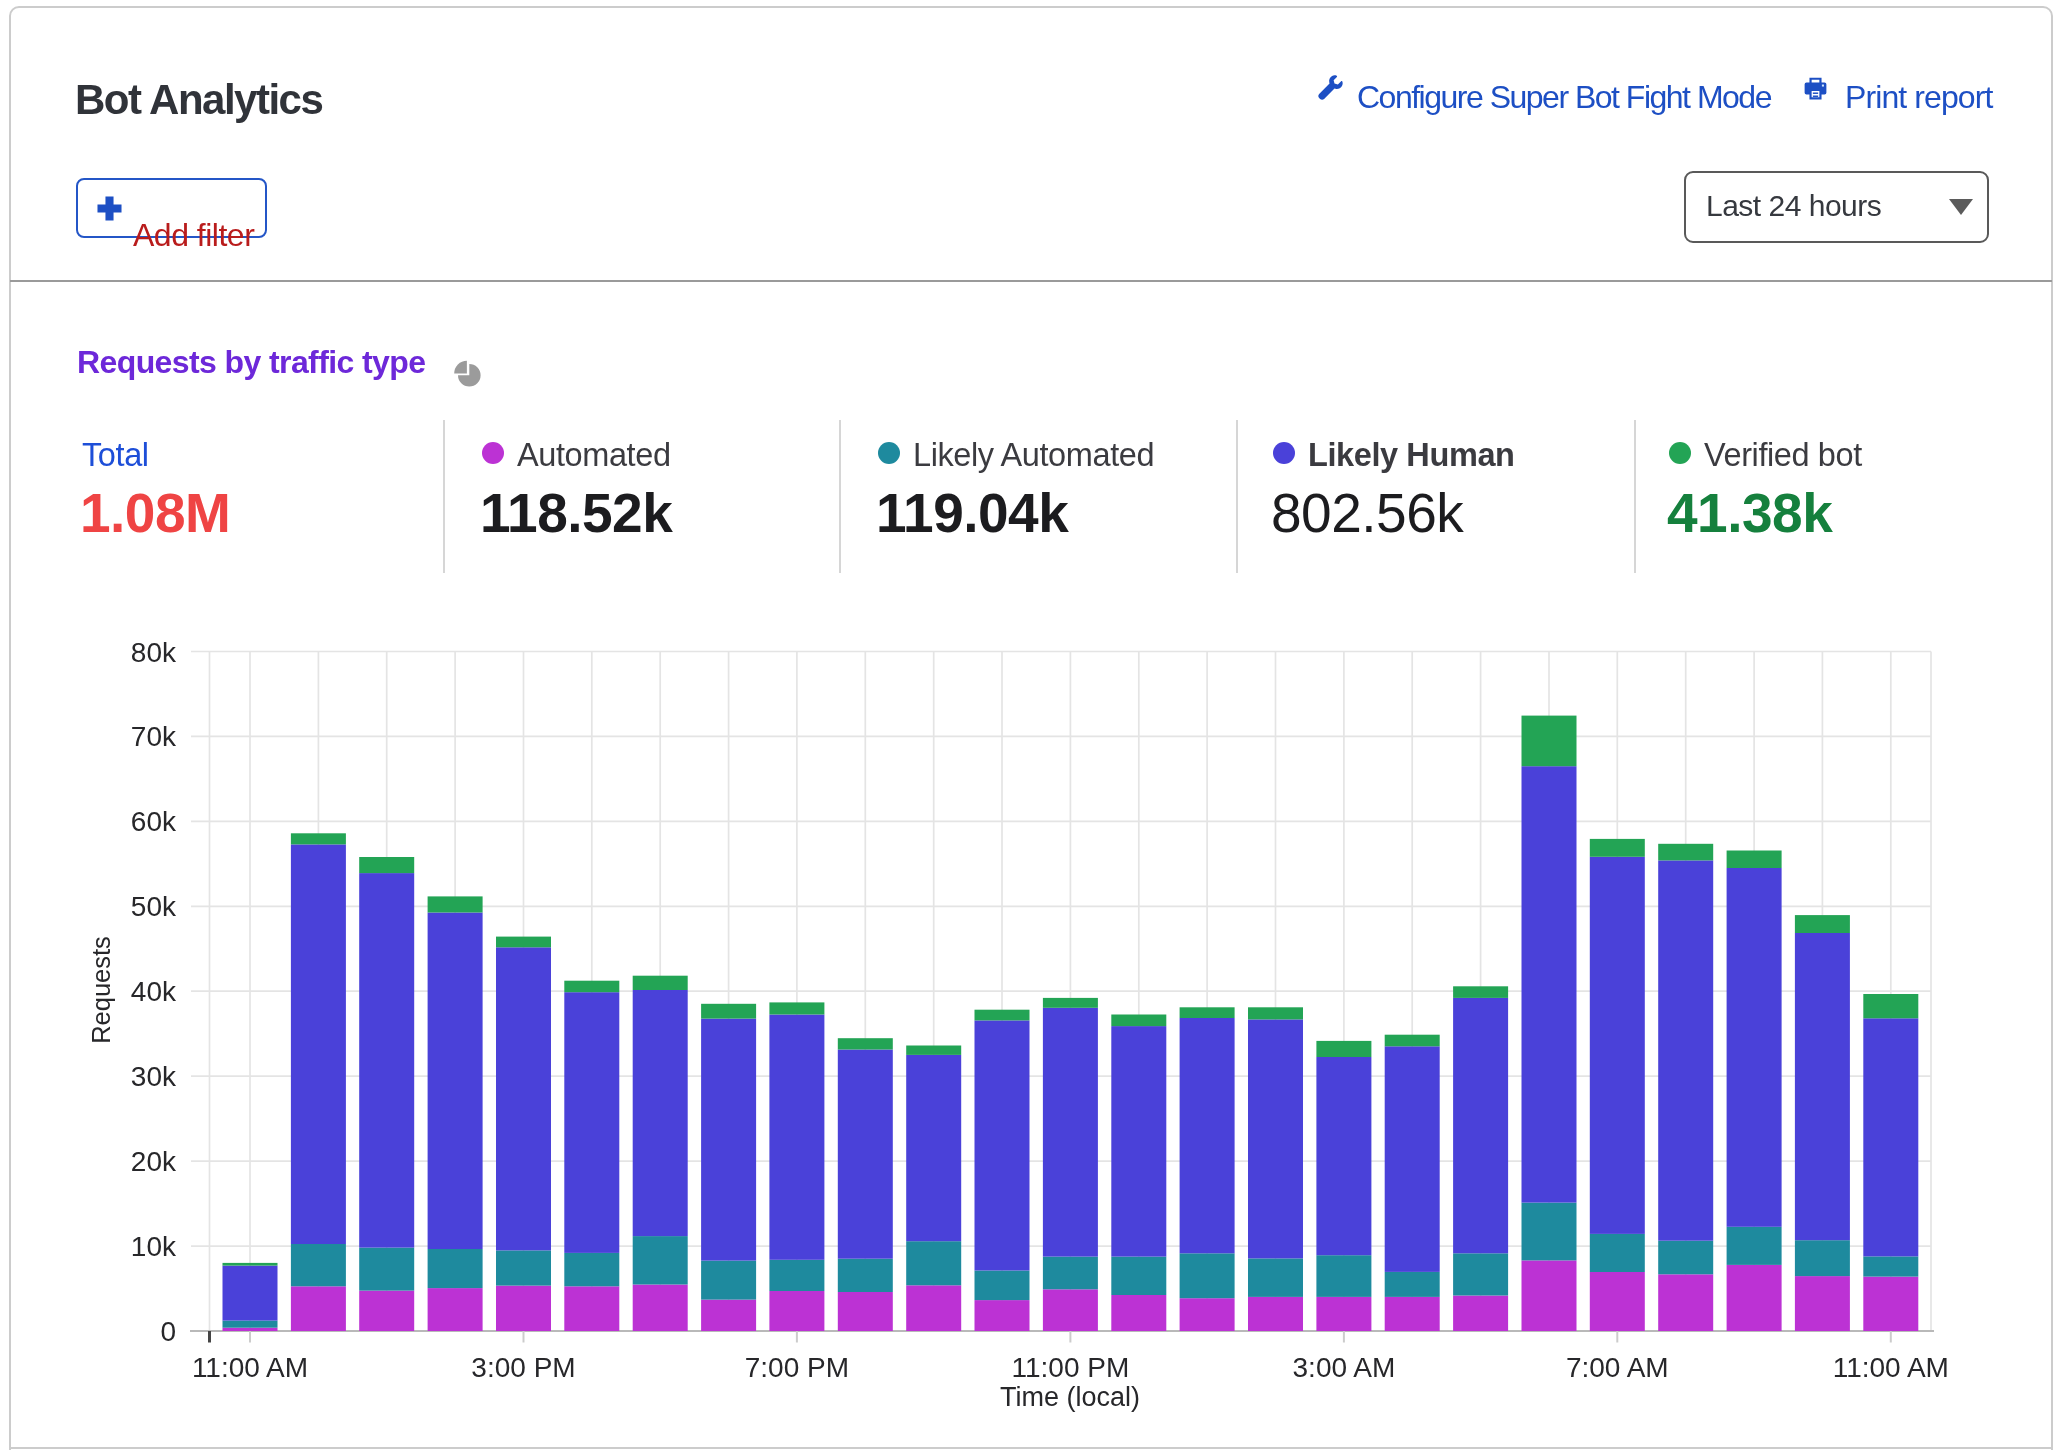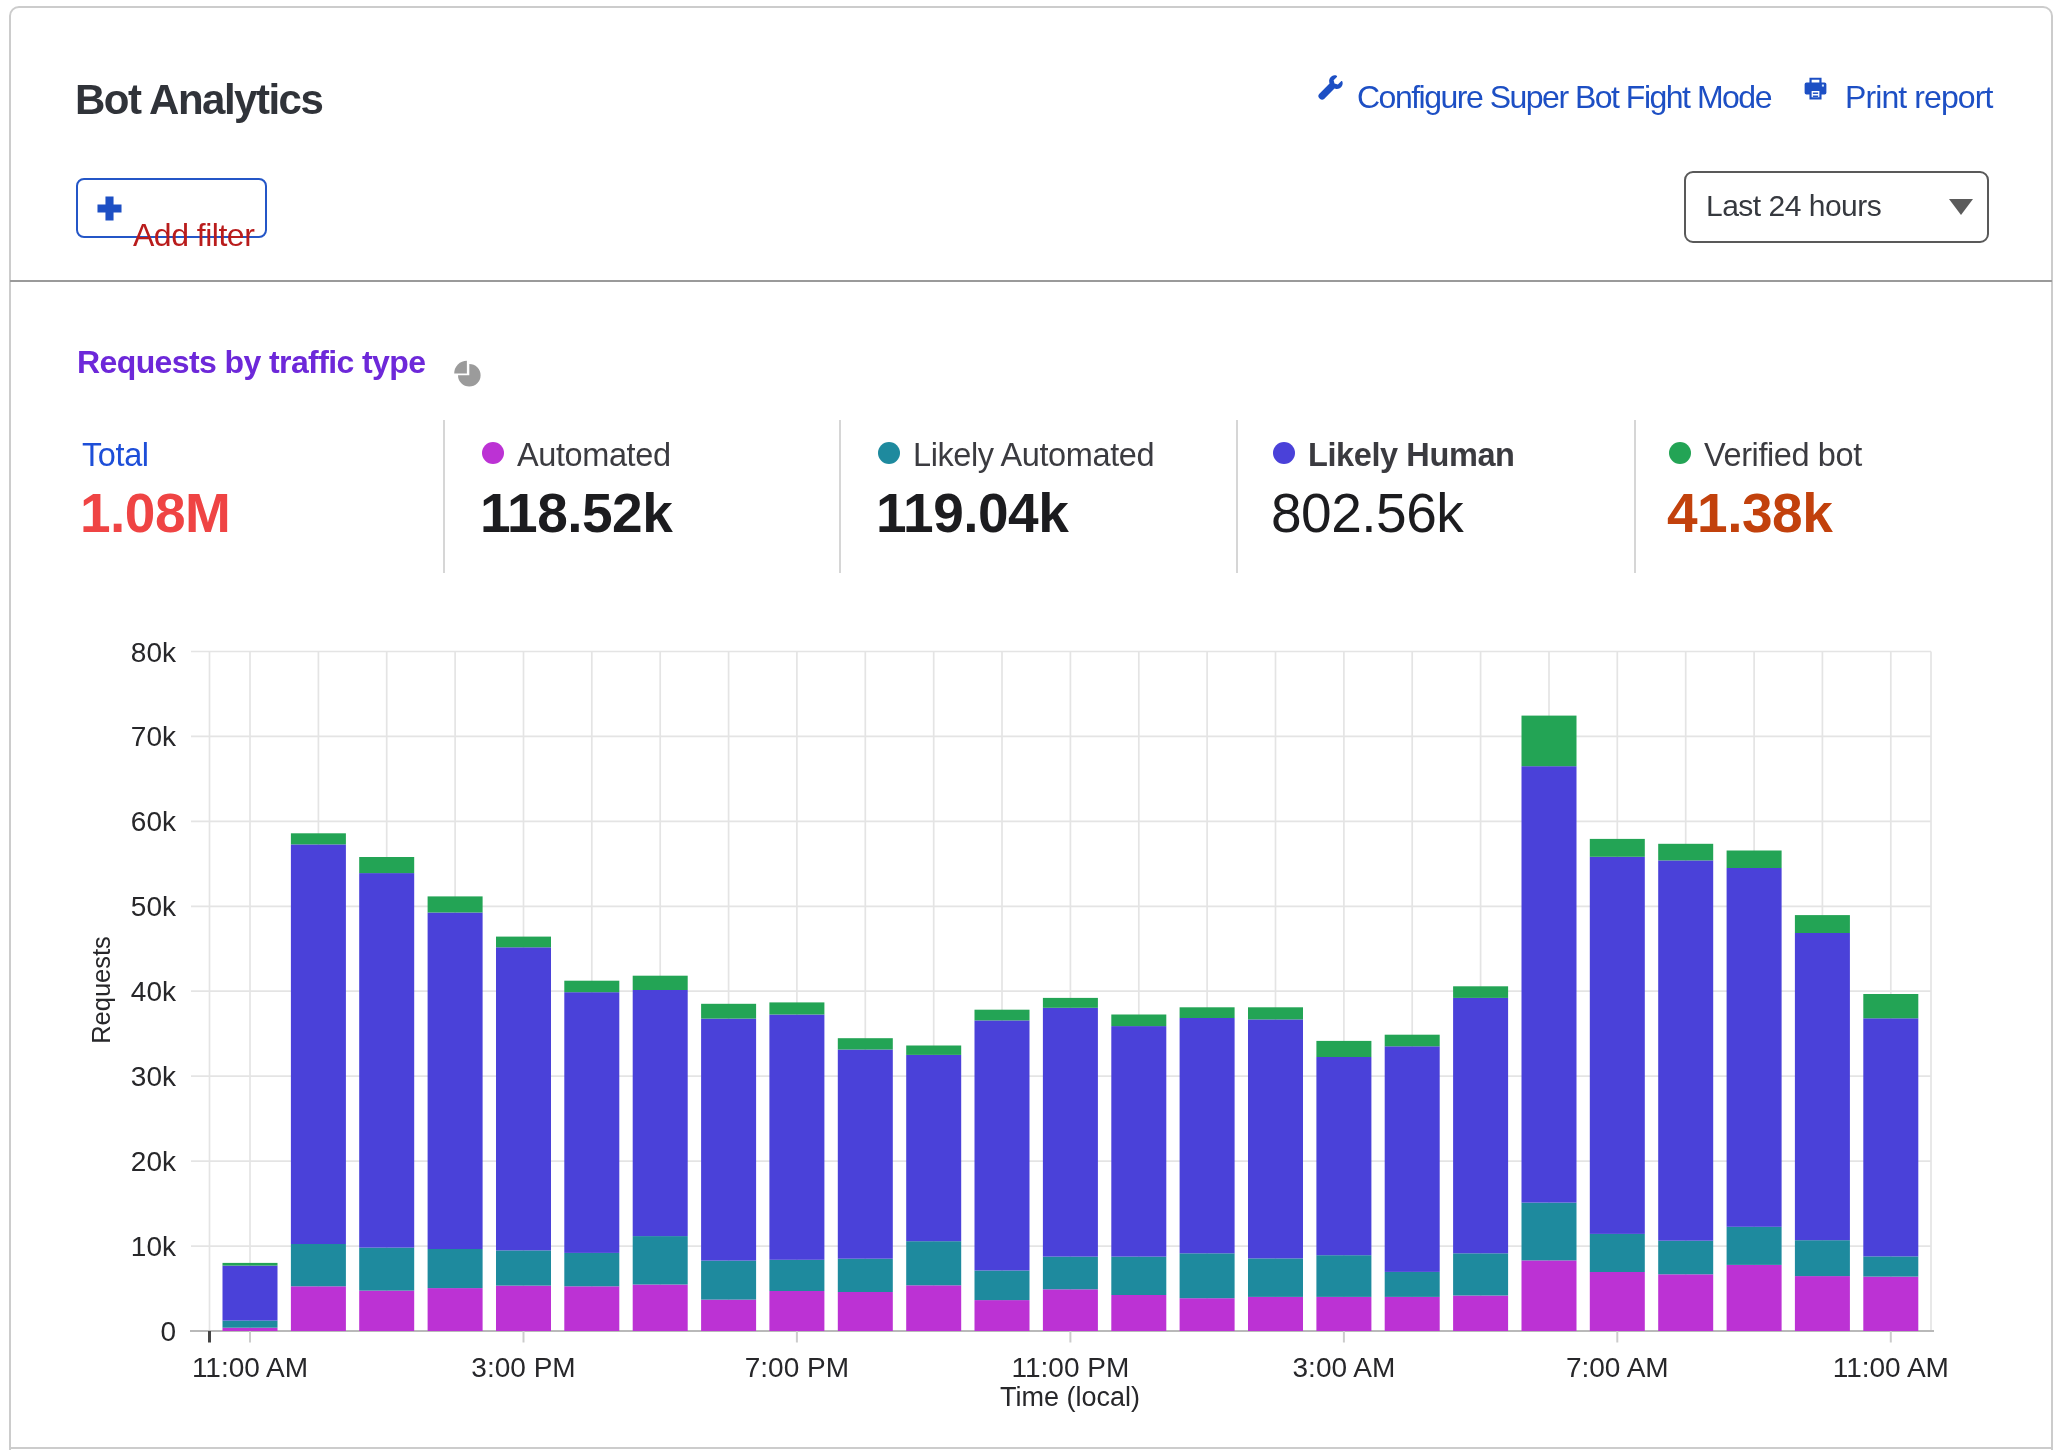--- a/index.html
+++ b/index.html
@@ -46,21 +46,21 @@
 <div style="position:absolute;left:517px;top:437px;font-size:32.5px;letter-spacing:-0.4px;color:#3b3b40;white-space:nowrap;">Automated</div>
 <div style="position:absolute;left:480px;top:481px;font-size:55px;font-weight:700;color:#1c1c1f;letter-spacing:-0.5px;white-space:nowrap;">118.52k</div>
 <div style="position:absolute;left:878px;top:442px;width:22px;height:22px;border-radius:50%;background:#1e8a9e;"></div>
 <div style="position:absolute;left:913px;top:437px;font-size:32.5px;letter-spacing:-0.4px;color:#3b3b40;white-space:nowrap;">Likely Automated</div>
 <div style="position:absolute;left:876px;top:481px;font-size:55px;font-weight:700;color:#1c1c1f;letter-spacing:-0.5px;white-space:nowrap;">119.04k</div>
 <div style="position:absolute;left:1273px;top:442px;width:22px;height:22px;border-radius:50%;background:#4a41d9;"></div>
 <div style="position:absolute;left:1308px;top:437px;font-size:32.5px;letter-spacing:-0.4px;color:#3b3b40;white-space:nowrap;font-weight:bold;">Likely Human</div>
 <div style="position:absolute;left:1271px;top:481px;font-size:55px;font-weight:400;color:#1c1c1f;letter-spacing:-0.5px;white-space:nowrap;">802.56k</div>
 <div style="position:absolute;left:1669px;top:442px;width:22px;height:22px;border-radius:50%;background:#23a455;"></div>
 <div style="position:absolute;left:1704px;top:437px;font-size:32.5px;letter-spacing:-0.4px;color:#3b3b40;white-space:nowrap;">Verified bot</div>
-<div style="position:absolute;left:1667px;top:481px;font-size:55px;font-weight:700;color:#c2410c;letter-spacing:-0.5px;white-space:nowrap;">41.38k</div>
+<div style="position:absolute;left:1667px;top:481px;font-size:55px;font-weight:700;color:#15803d;letter-spacing:-0.5px;white-space:nowrap;">41.38k</div>
 <div style="position:absolute;left:443px;top:420px;width:2px;height:153px;background:#d6d6d6;"></div>
 <div style="position:absolute;left:839px;top:420px;width:2px;height:153px;background:#d6d6d6;"></div>
 <div style="position:absolute;left:1236px;top:420px;width:2px;height:153px;background:#d6d6d6;"></div>
 <div style="position:absolute;left:1634px;top:420px;width:2px;height:153px;background:#d6d6d6;"></div>
 
 <svg width="2062" height="1450" viewBox="0 0 2062 1450" style="position:absolute;left:0;top:0;">
 <line x1="191" y1="1246.1" x2="1931" y2="1246.1" stroke="#e4e4e4" stroke-width="1.7"></line>
 <line x1="191" y1="1161.1" x2="1931" y2="1161.1" stroke="#e4e4e4" stroke-width="1.7"></line>
 <line x1="191" y1="1076.2" x2="1931" y2="1076.2" stroke="#e4e4e4" stroke-width="1.7"></line>
 <line x1="191" y1="991.2" x2="1931" y2="991.2" stroke="#e4e4e4" stroke-width="1.7"></line>

